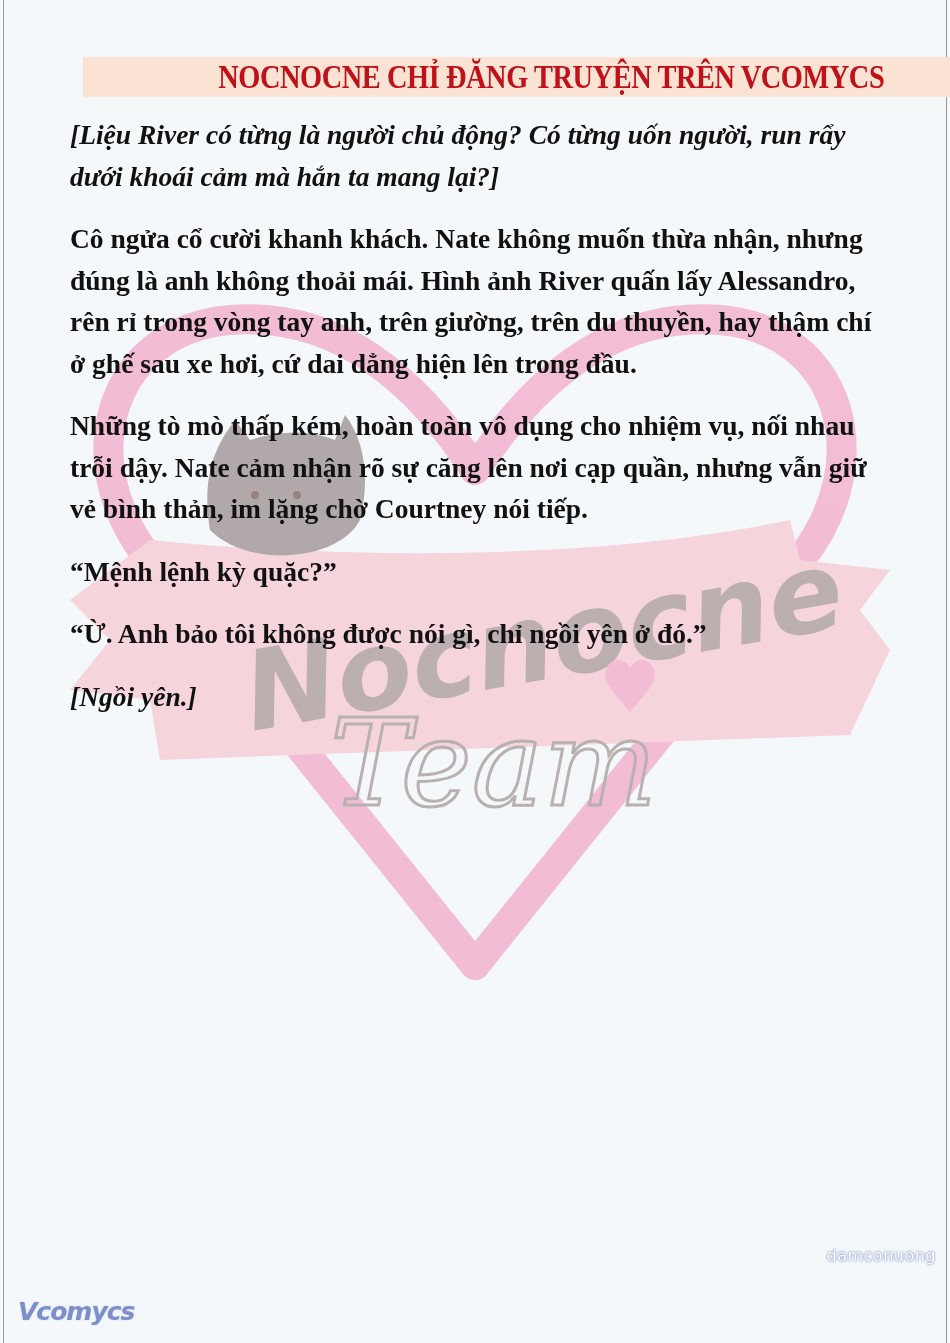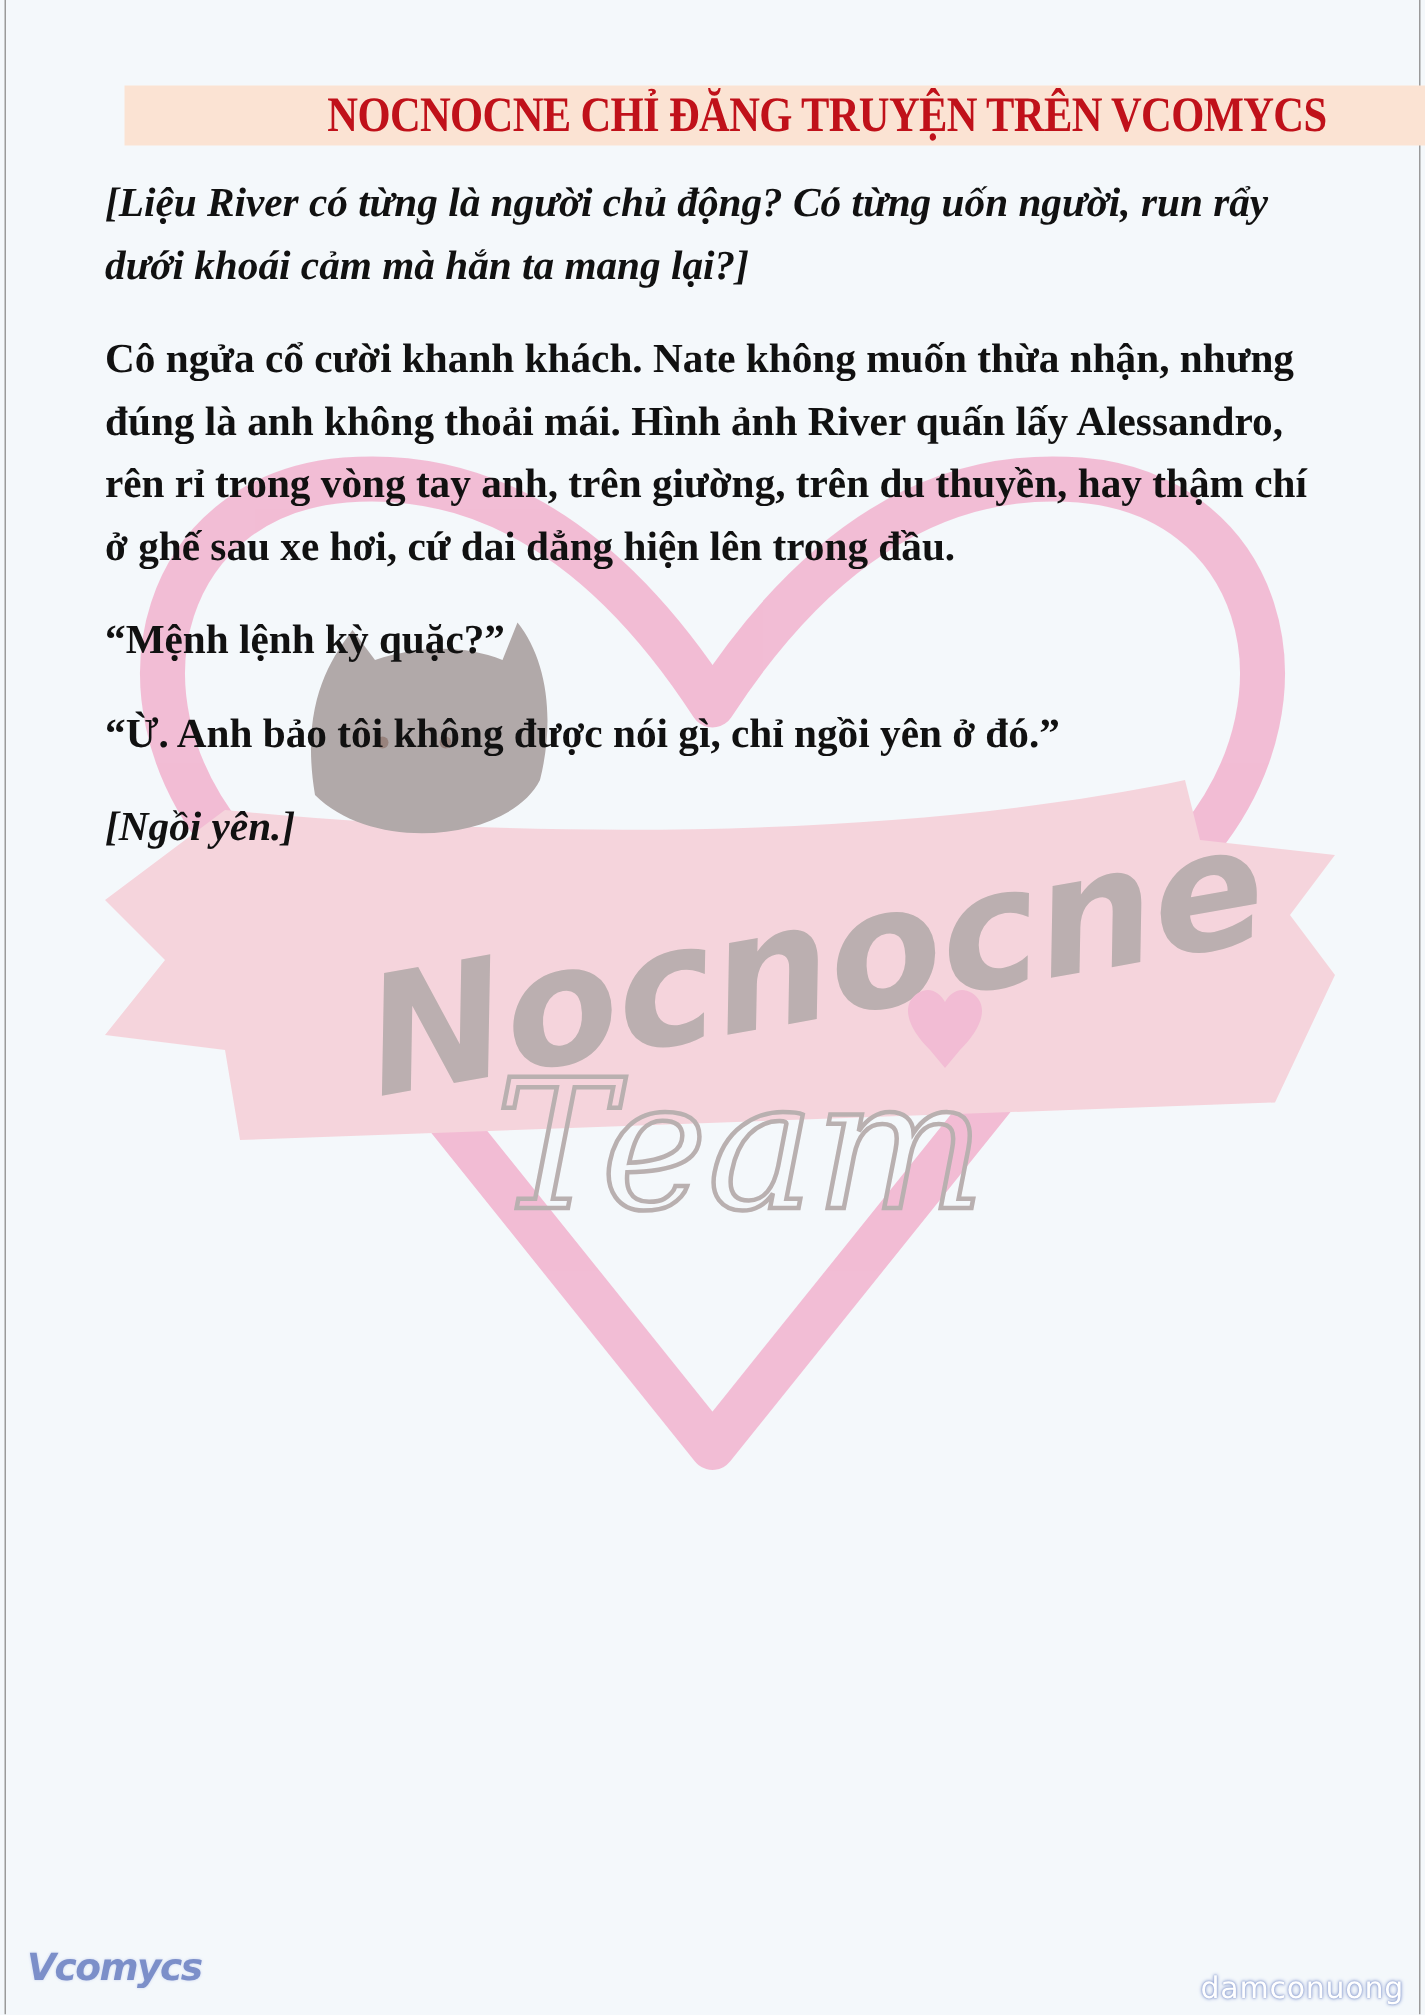--- a/index.html
+++ b/index.html
@@ -33,22 +33,22 @@
   .para.justify { text-align: justify; text-align-last: left; }
   .para.italic { font-style: italic; }
 
   .footer-logo {
     position: absolute; left: 18px; top: 1297px;
     font-family: "DejaVu Sans", sans-serif; font-size: 25px; font-weight: bold; font-style: italic;
     color: #7c8fc9; letter-spacing: -1px;
     text-shadow: 0 0 2px #c8d2ef;
   }
   .footer-site {
-    position: absolute; right: 14px; top: 1313px;
-    font-family: "DejaVu Sans", sans-serif; font-size: 20px; color: #ffffff;
+    position: absolute; right: 14px; top: 1246px;
+    font-family: "DejaVu Sans", sans-serif; font-size: 16px; color: #ffffff;
     text-shadow: 0 0 3px #98a9d6, 0 0 2px #98a9d6, 0 0 1px #8195c8;
     letter-spacing: 0.5px;
   }
 </style>
 </head>
 <body>
 
 <div class="page-border-left"></div>
 <div class="page-border-right"></div>
 
@@ -69,19 +69,20 @@
   </g>
 </svg>
 
 <div class="banner">
   <span>NOCNOCNE CHỈ ĐĂNG TRUYỆN TRÊN VCOMYCS</span>
 </div>
 
 <div class="content">
   <p class="para italic">[Liệu River có từng là người chủ động? Có từng uốn người, run rẩy dưới khoái cảm mà hắn ta mang lại?]</p>
   <p class="para">Cô ngửa cổ cười khanh khách. Nate không muốn thừa nhận, nhưng đúng là anh không thoải mái. Hình ảnh River quấn lấy Alessandro, rên rỉ trong vòng tay anh, trên giường, trên du thuyền, hay thậm chí ở ghế sau xe hơi, cứ dai dẳng hiện lên trong đầu.</p>
+  <p class="para">Những tò mò thấp kém, hoàn toàn vô dụng cho nhiệm vụ, nối nhau trỗi dậy. Nate cảm nhận rõ sự căng lên nơi cạp quần, nhưng vẫn giữ vẻ bình thản, im lặng chờ Courtney nói tiếp.</p>
   <p class="para">“Mệnh lệnh kỳ quặc?”</p>
   <p class="para">“Ừ. Anh bảo tôi không được nói gì, chỉ ngồi yên ở đó.”</p>
   <p class="para italic">[Ngồi yên.]</p>
 </div>
 
 <div class="footer-logo">Vcomycs</div>
 <div class="footer-site">damconuong</div>
 
 </body></html>

